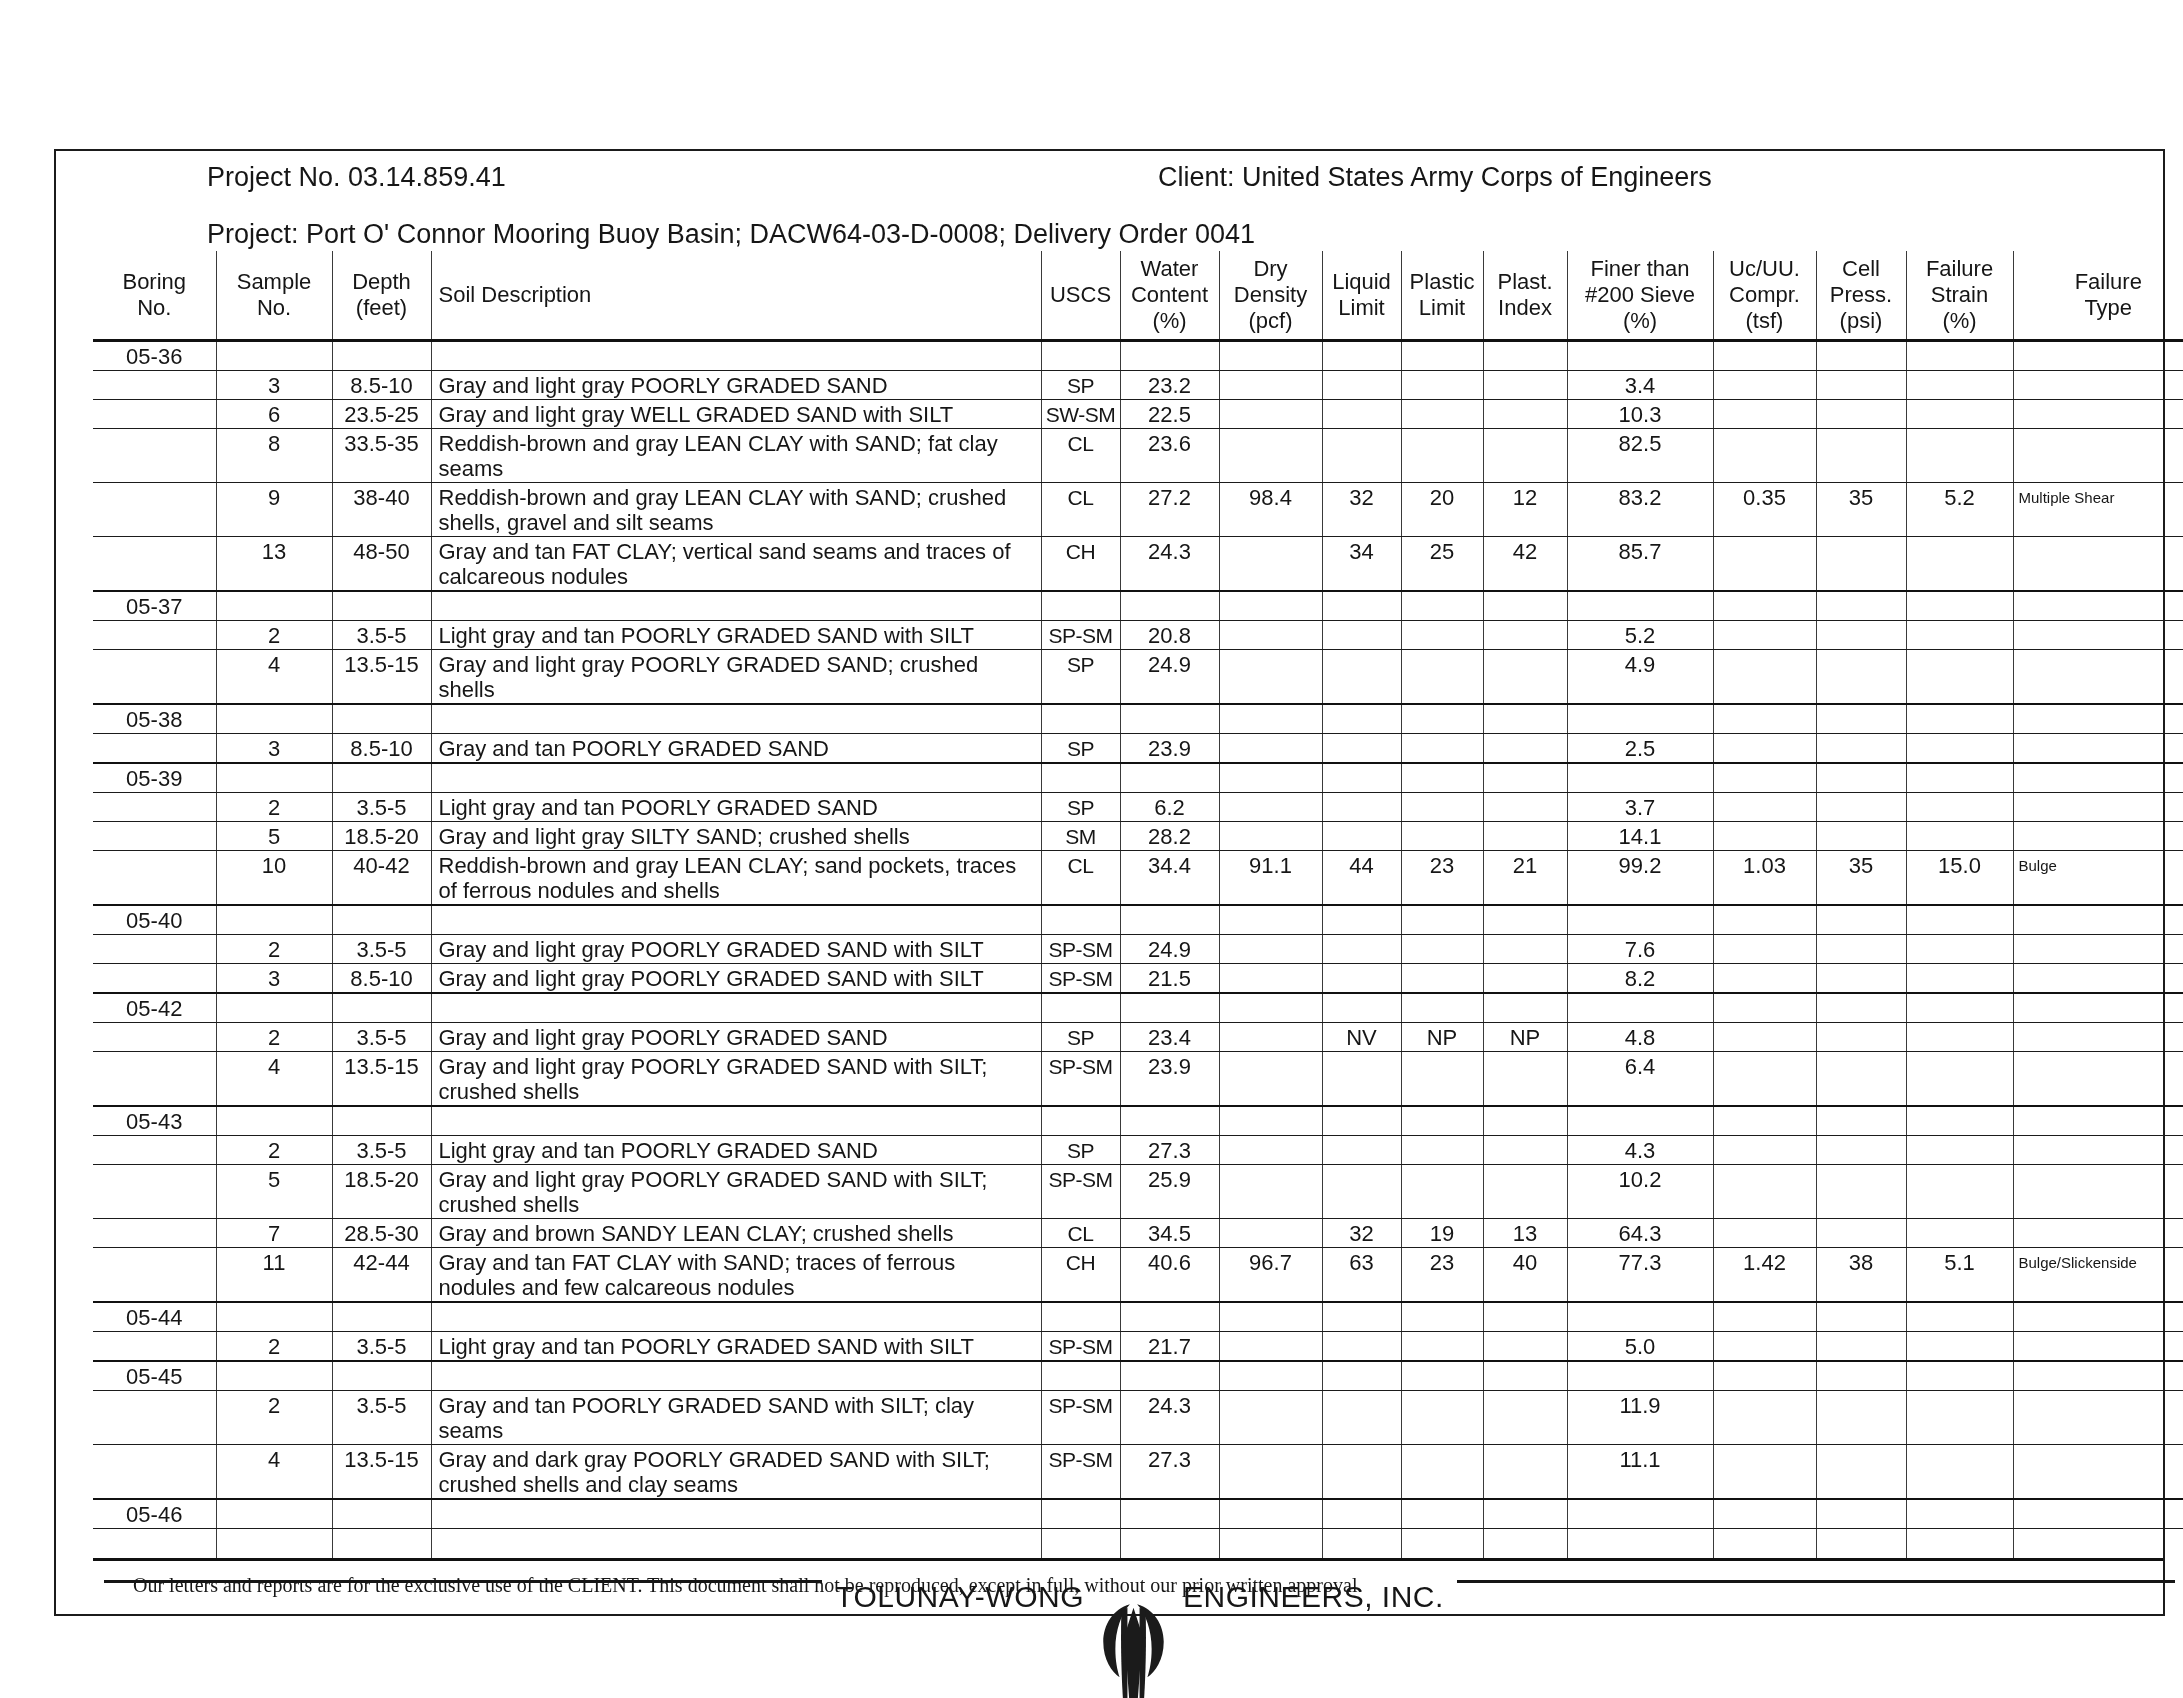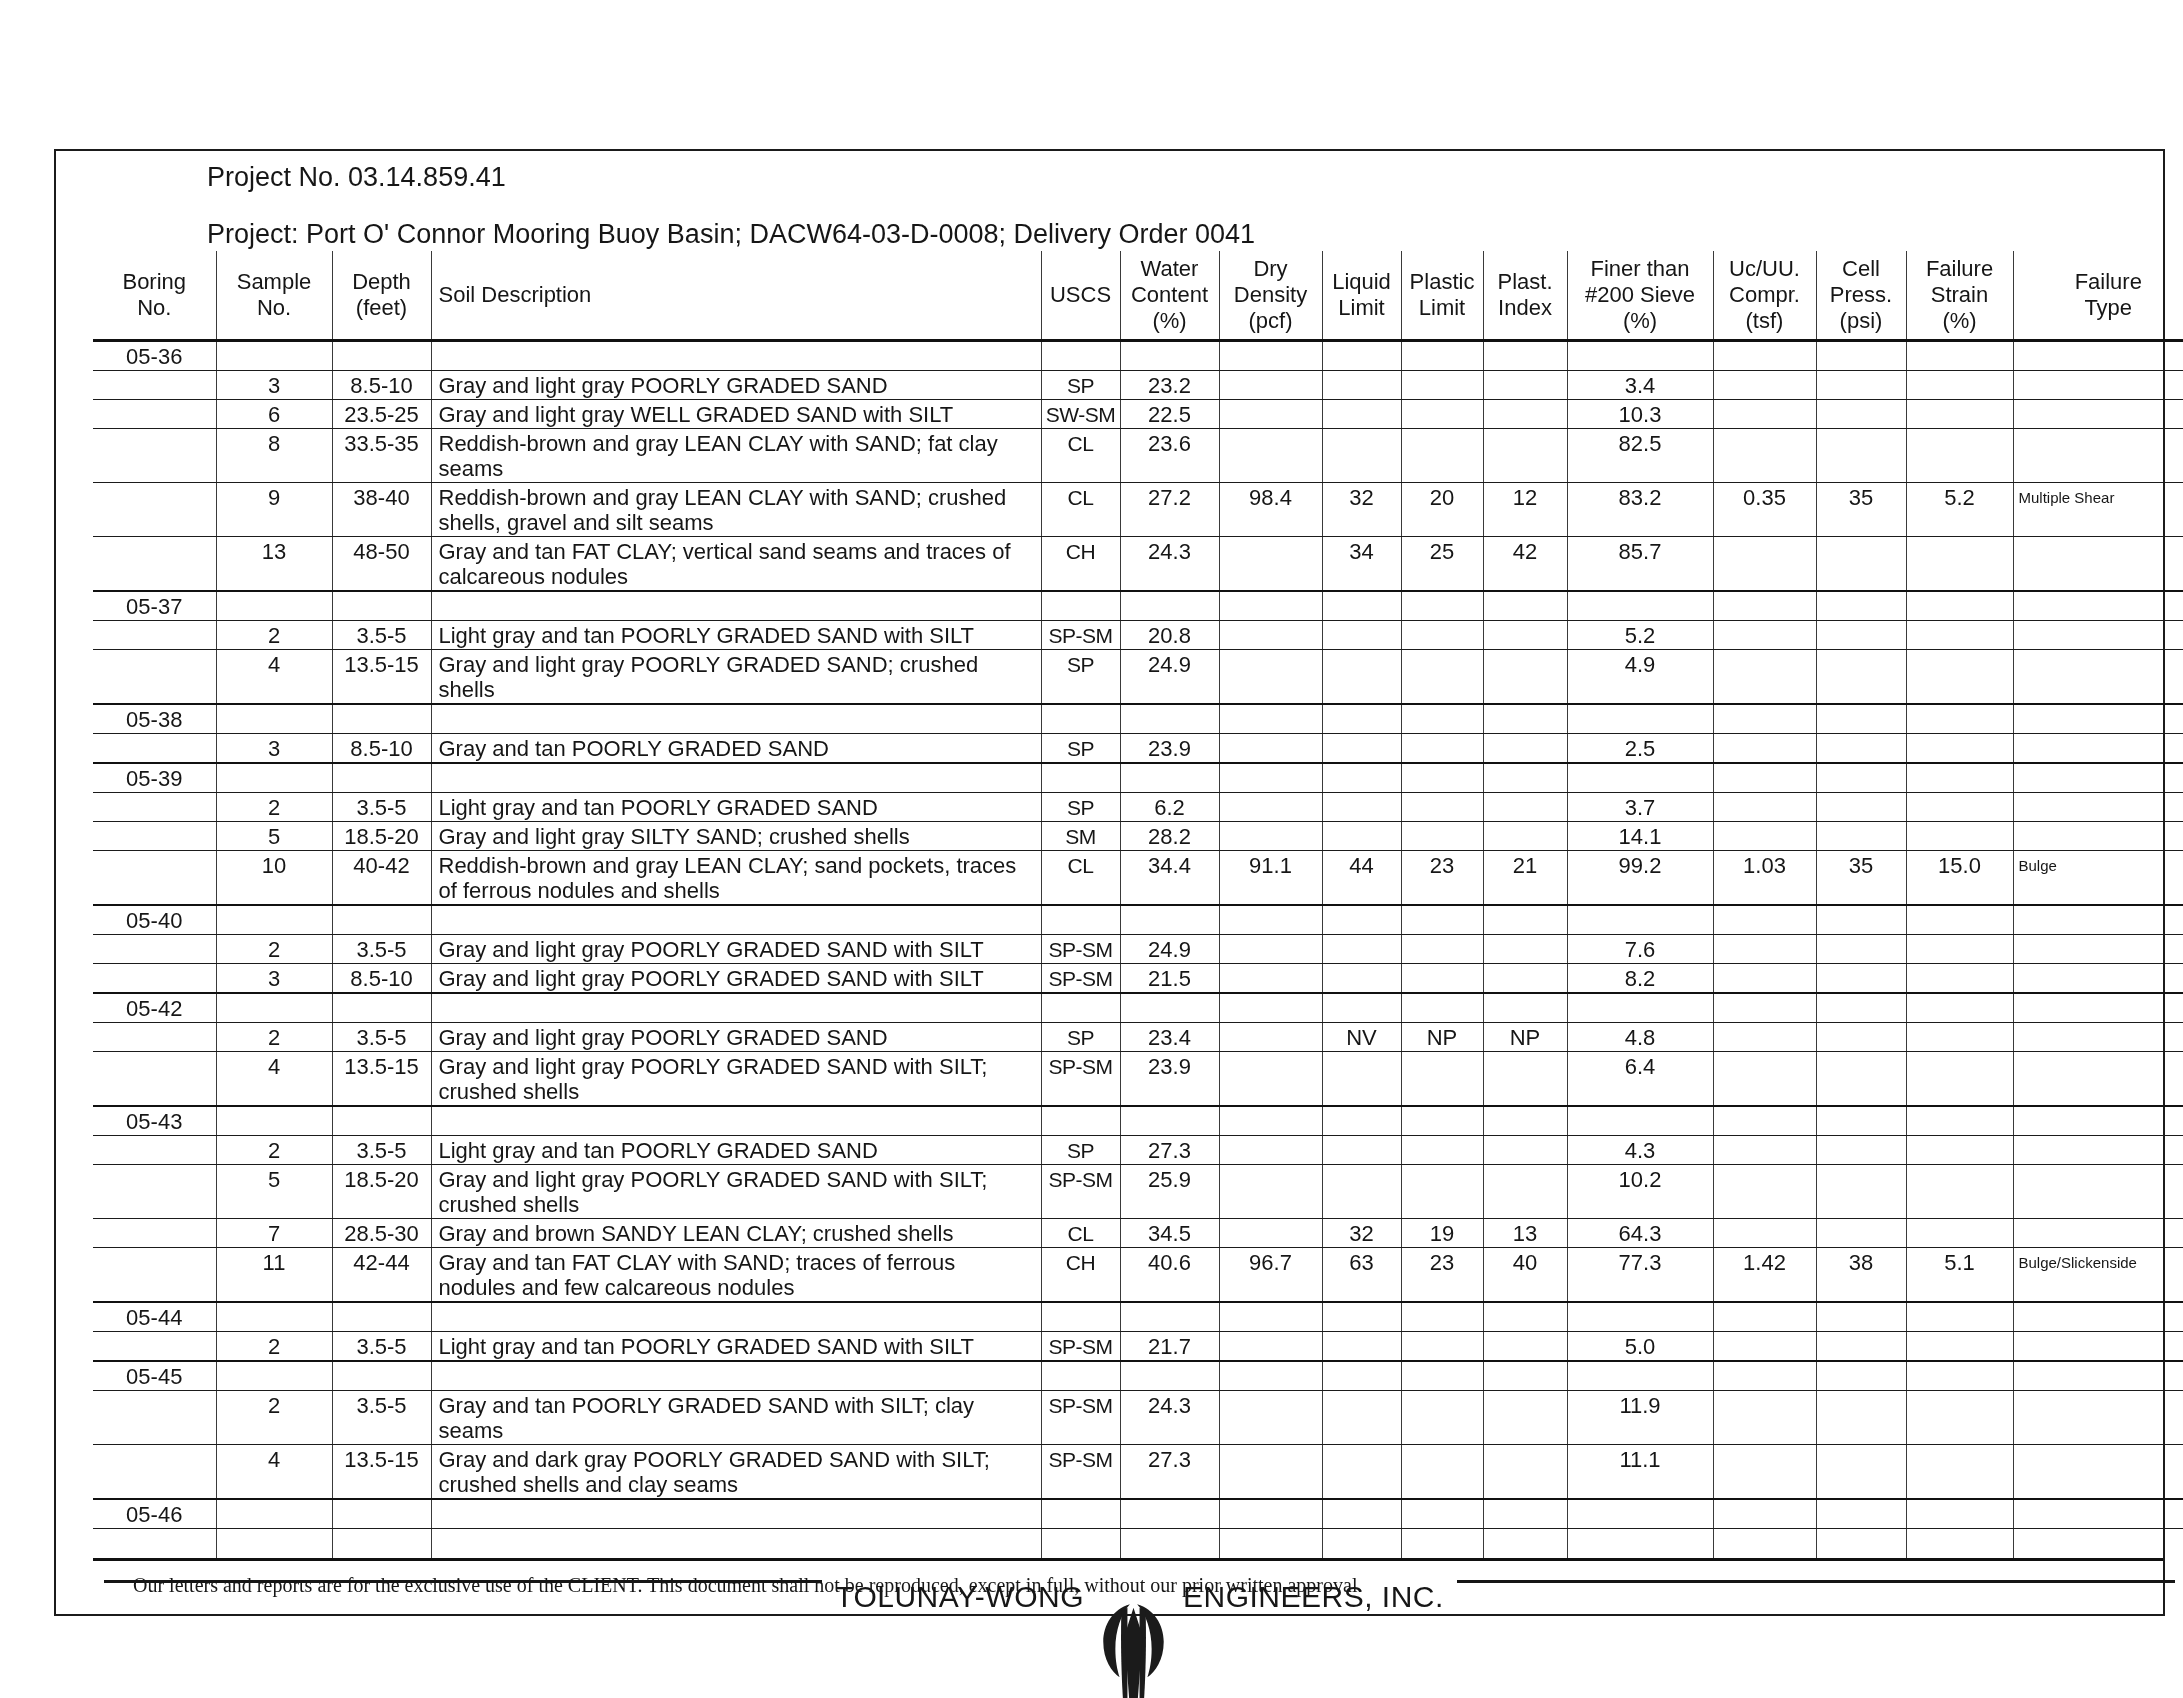--- a/index.html
+++ b/index.html
@@ -50,20 +50,21 @@
 </style>
 </head>
 <body>
 
 <div id="page">
 
   <div class="doc-box">
 
     <div class="head-area">
       <div class="head-line hl-projno">Project No. 03.14.859.41</div>
+      <div class="head-line hl-client">Client: United States Army Corps of Engineers</div>
       <div class="head-line hl-project">Project: Port O' Connor Mooring Buoy Basin; DACW64-03-D-0008; Delivery Order 0041</div>
     </div>
 
     <table class="lab">
       <colgroup>
         <col style="width:123px">
           <col style="width:116px">
           <col style="width:99px">
         <col style="width:610px">
           <col style="width:79px">

